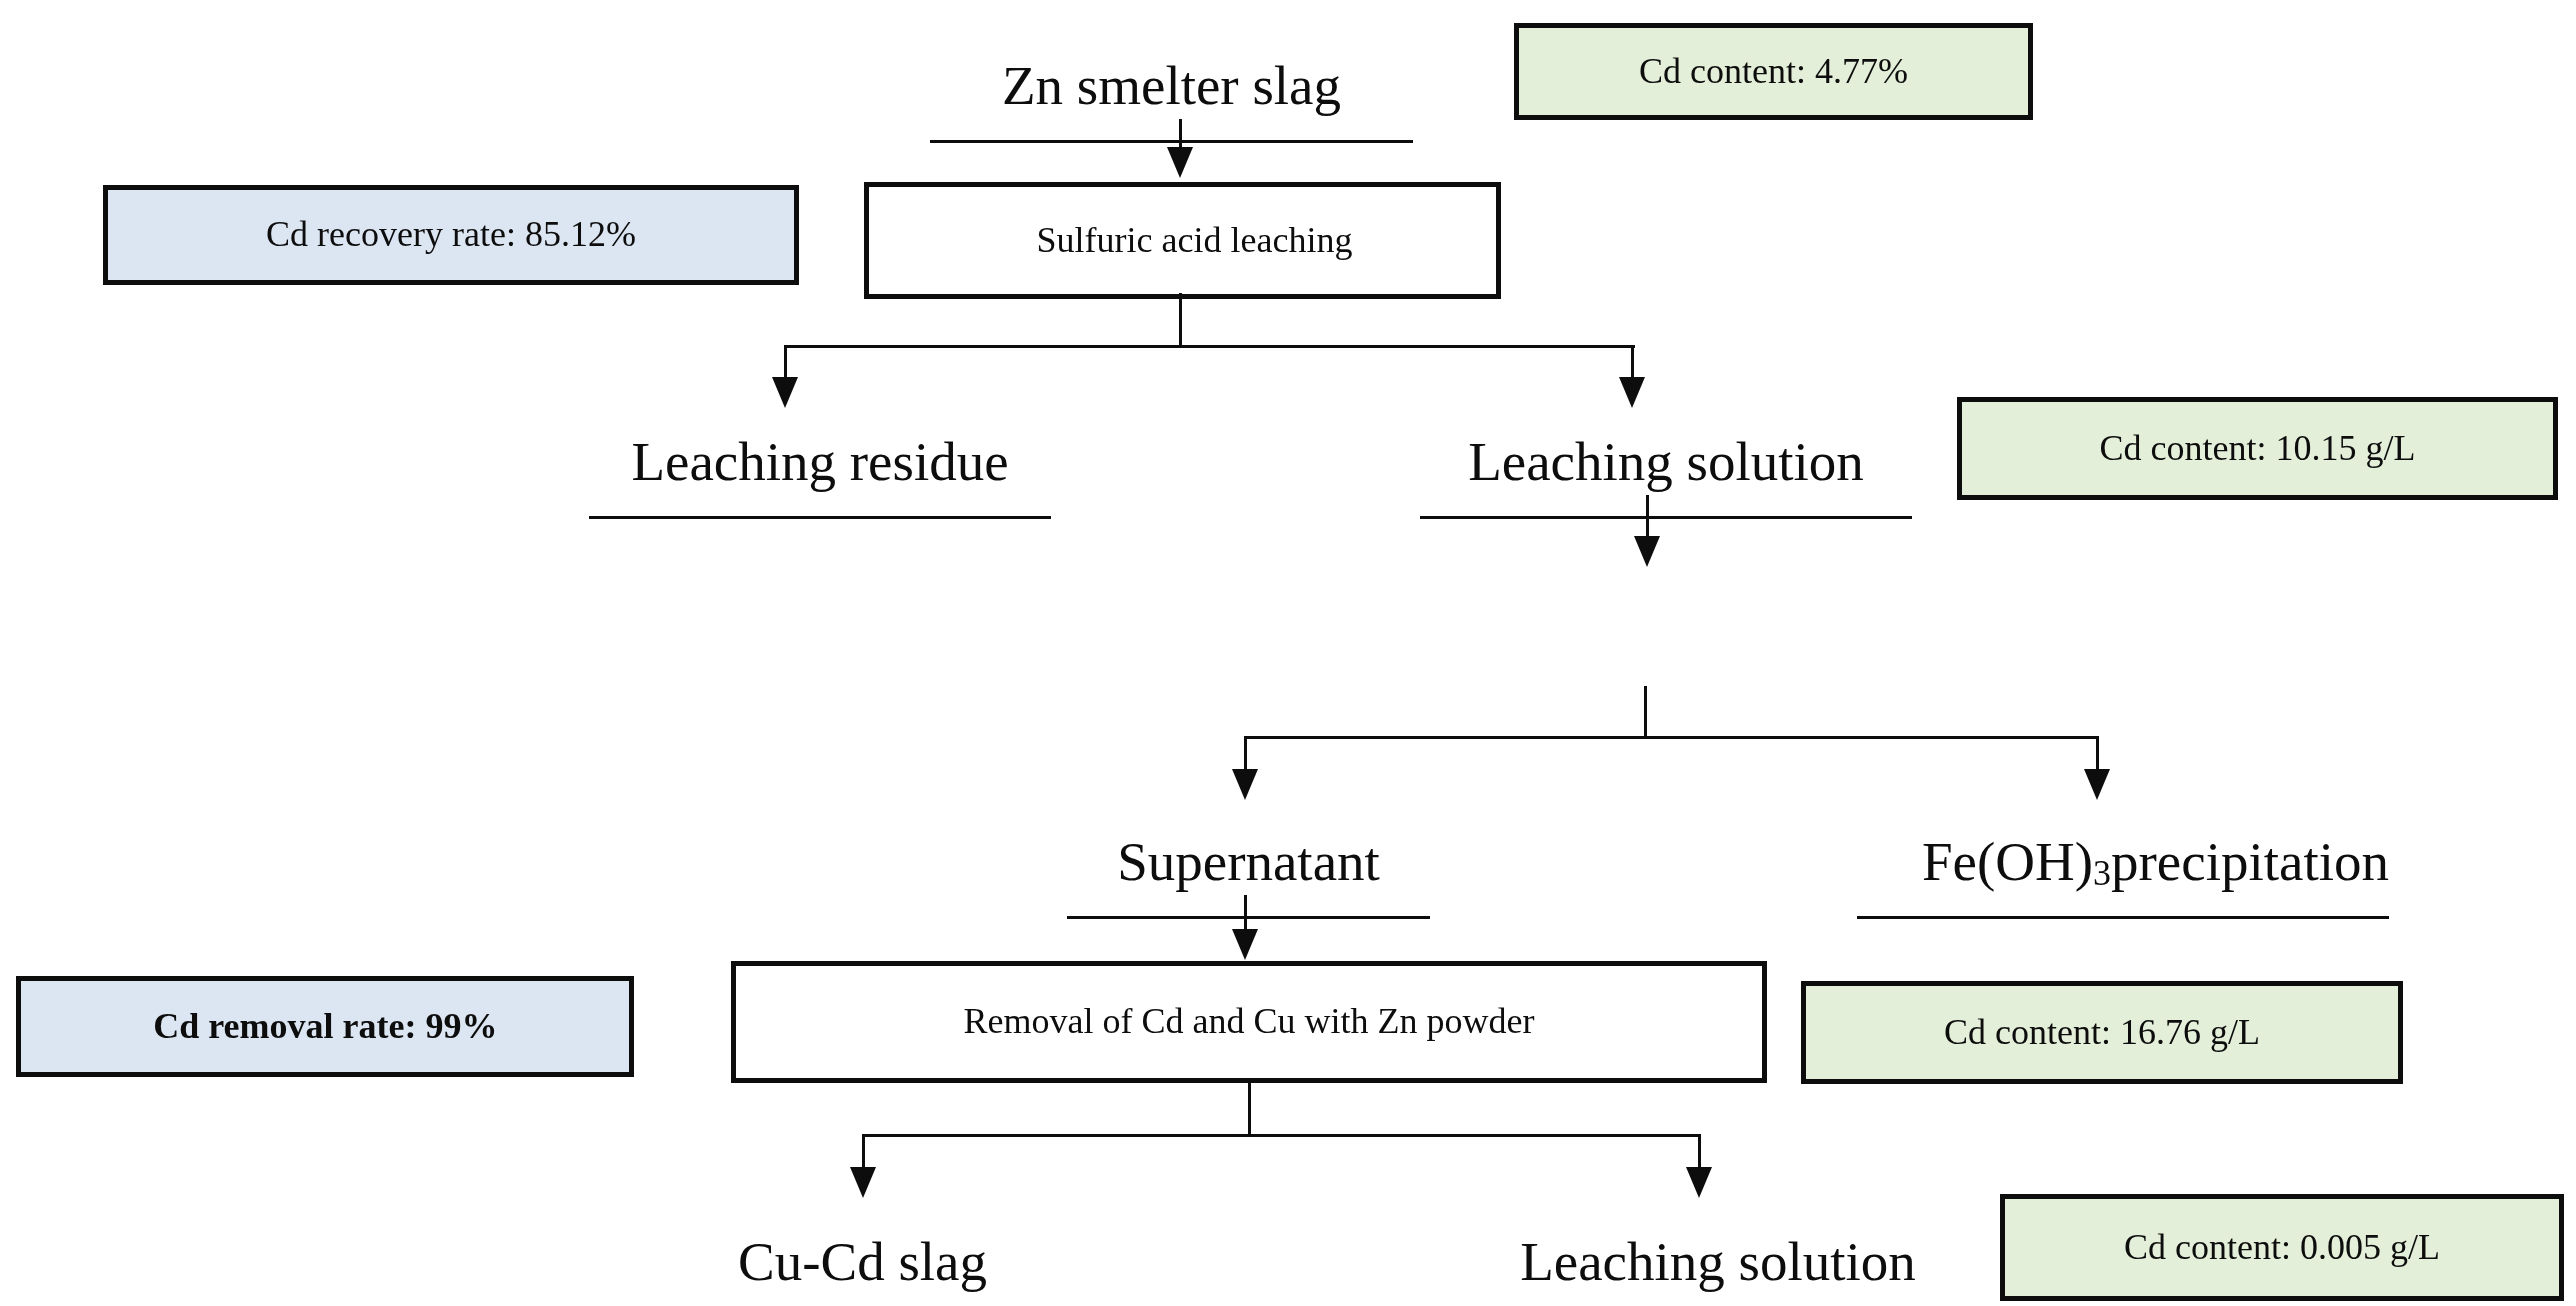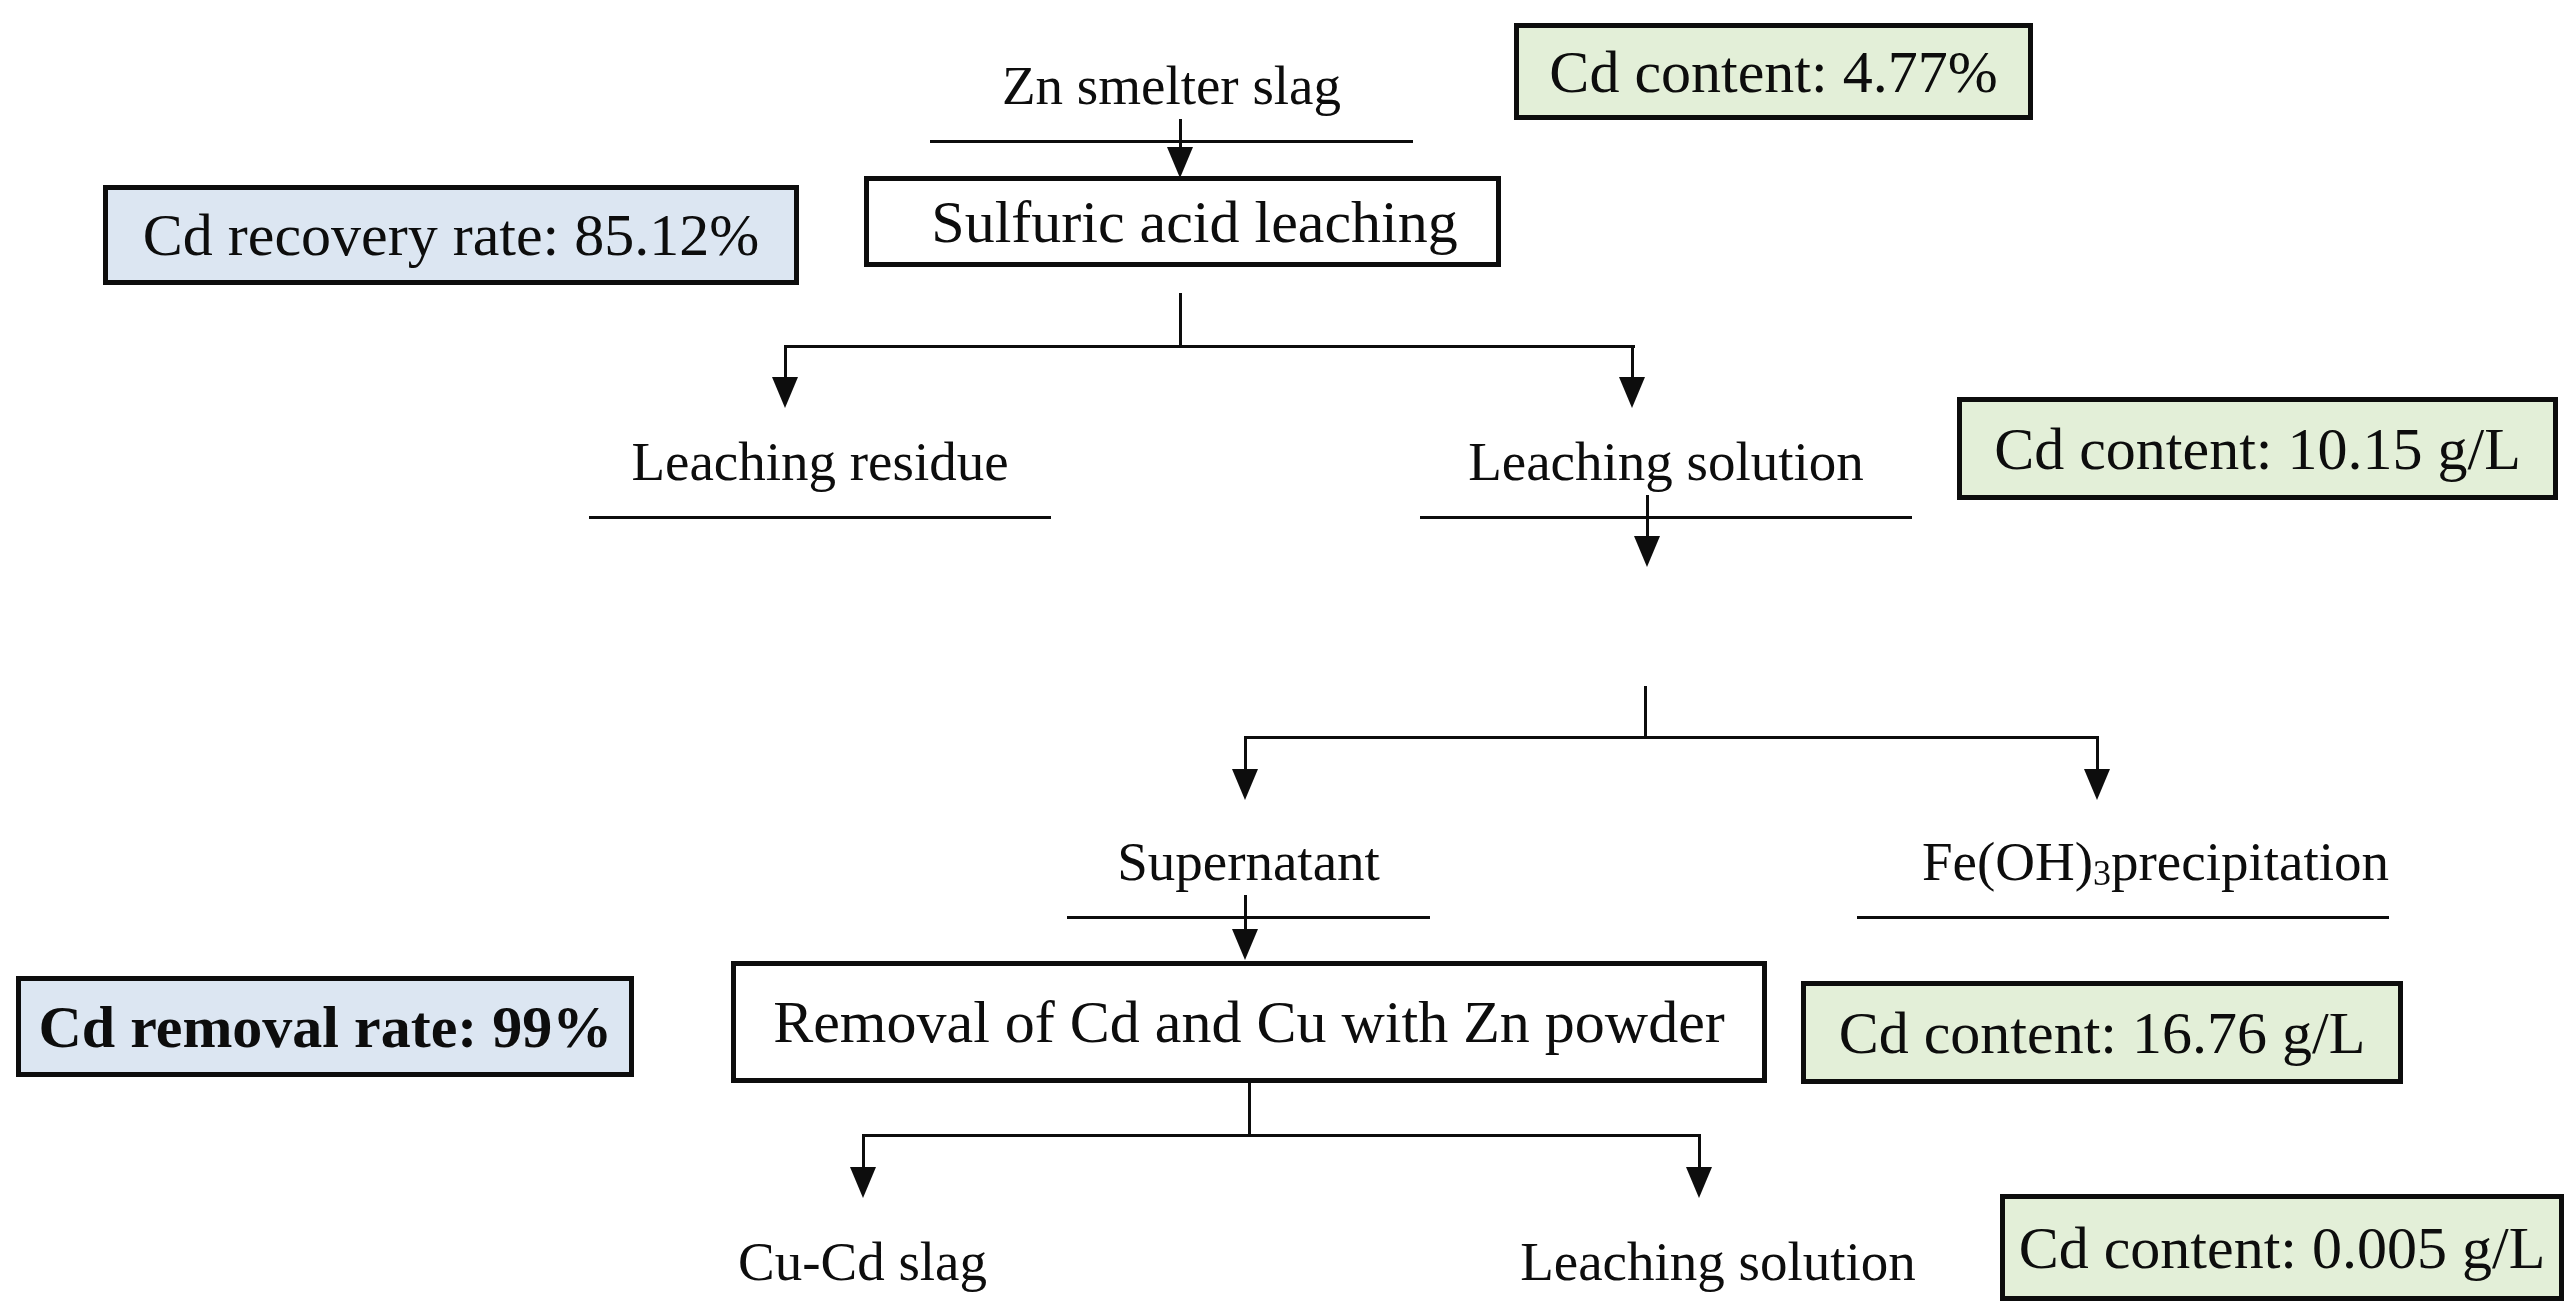--- a/index.html
+++ b/index.html
@@ -28,21 +28,21 @@
     padding-bottom:25px;
     white-space:nowrap;
   }
   .lbl sub{font-size:36px;line-height:1;}
   
   .box{
     position:absolute;
     display:flex;align-items:center;justify-content:center;
     background:var(--box-fill);
     border:5.2px solid var(--line);
-    font-size:60px;line-height:1.1;
+    font-size:36px;line-height:1.1;
     box-sizing:border-box;
     white-space:nowrap;
   }
   .note-green{background:var(--green-fill);}
   .note-blue{background:var(--blue-fill);}
   
   .vline,.hline{position:absolute;background:var(--line);}
   .ah{
     position:absolute;width:0;height:0;
     border-left:13.8px solid transparent;
@@ -57,21 +57,21 @@
 
   <div class="lbl" style="left:930px;top:29px;width:483px;height:86px;">Zn smelter slag</div>
 
   <div class="box note-green" style="left:1514px;top:23px;width:519px;height:97px;">Cd content: 4.77%</div>
 
   <div class="vline" style="left:1179px;top:119px;width:3.4px;height:29px;"></div>
   <div class="ah" style="left:1167px;top:147px;"></div>
 
   <div class="box note-blue" style="left:103px;top:185px;width:696px;height:100px;">Cd recovery rate: 85.12%</div>
 
-  <div class="box" style="left:864px;top:176px;width:637px;height:91px;padding-left:24px;">Sulfuric acid leaching</div>
+  <div class="box" style="left:864px;top:182px;width:637px;height:117px;padding-left:24px;">Sulfuric acid leaching</div>
 
   <div class="vline" style="left:1179px;top:293px;width:3.4px;height:55px;"></div>
   <div class="hline" style="left:784px;top:345px;width:851px;height:3.4px;"></div>
   <div class="vline" style="left:784px;top:345px;width:3.4px;height:34px;"></div>
   <div class="ah" style="left:772px;top:377px;"></div>
   <div class="vline" style="left:1631px;top:345px;width:3.4px;height:34px;"></div>
   <div class="ah" style="left:1619px;top:377px;"></div>
 
   <div class="lbl" style="left:589px;top:412px;width:462px;height:79px;">Leaching residue</div>
 

